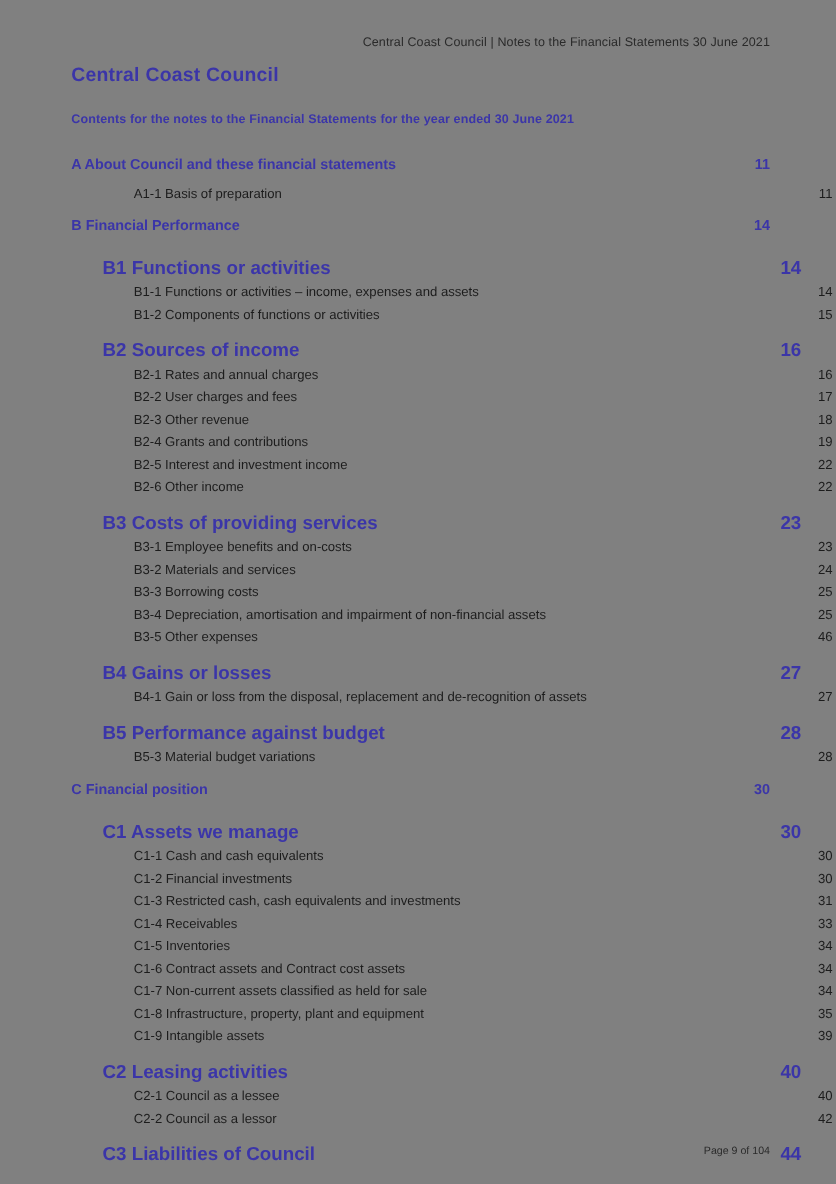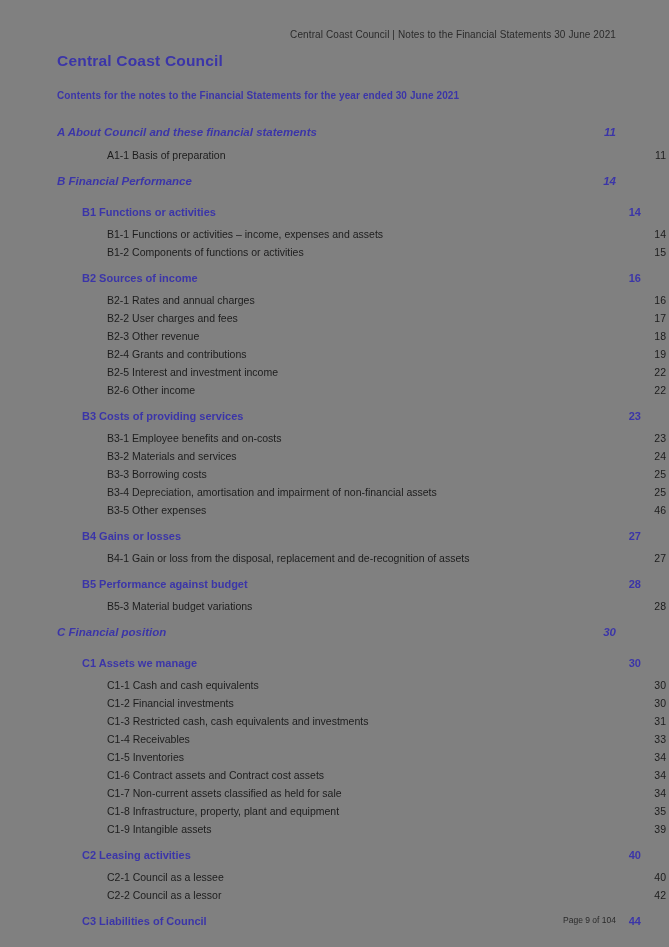--- a/index.html
+++ b/index.html
@@ -85,28 +85,27 @@
   }
 
   
   .lvl1 {
     margin-top: 0;
     padding-left: 0;
     font-size: 11.5px;
     font-weight: bold;
     color: #3b35a8;
     height: 23px;
-    font-style: italic;
   }
   .lvl1 .toc-page { color: #3b35a8; font-weight: bold; }
 
   
   .lvl2 {
     padding-left: 25px;
-    font-size: 11px;
+    font-size: 15px;
     font-weight: bold;
     color: #3b35a8;
     height: 22px;
   }
   .lvl2 .toc-page { color: #3b35a8; font-weight: bold; }
 
   
   .lvl3 {
     padding-left: 50px;
     font-size: 10.5px;

